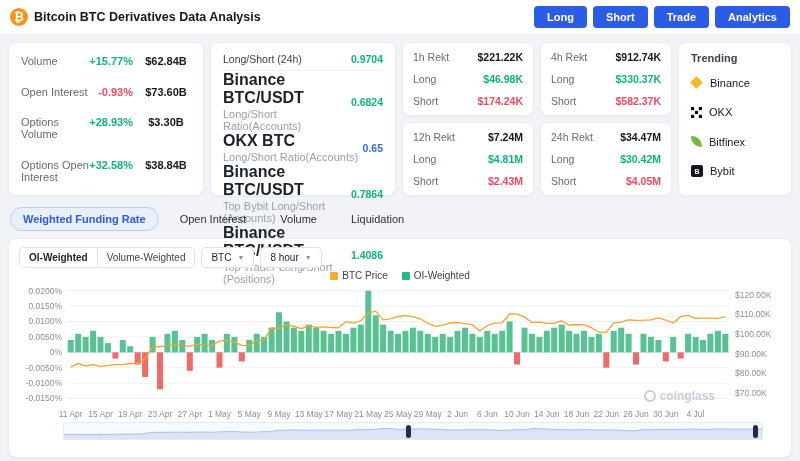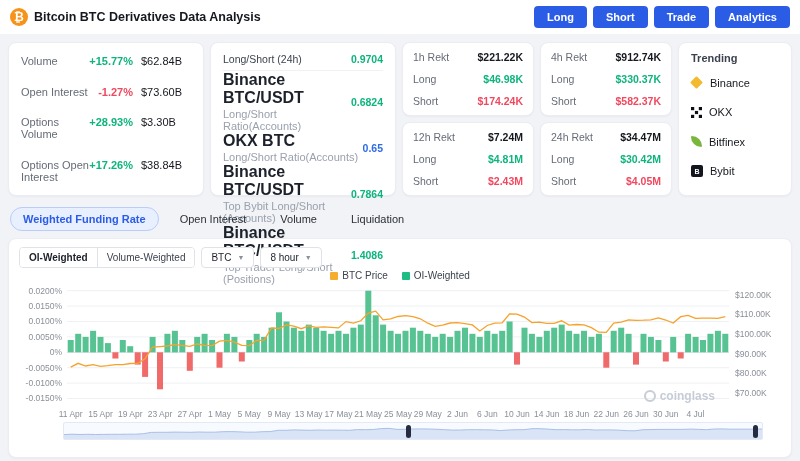--- a/index.html
+++ b/index.html
@@ -18,21 +18,21 @@
   .top-actions { display:flex; gap:6px; }
   .blue-btn { background:#2b5ce6; color:#fff; border:none; border-radius:4px; font-size:11px; padding:5px 13px; font-weight:600; font-family:inherit; cursor:pointer; }
   
   .stats { display:flex; gap:6px; padding:8px; align-items:stretch; }
   .card { background:#fff; border:1px solid #ecedf2; border-radius:8px; box-shadow:0 1px 2px rgba(25,35,65,.04); }
   .metrics-card { width:196px; height:154px; padding:12px; display:flex; flex-direction:column; justify-content:space-between; }
   .metric-row { display:flex; align-items:baseline; font-size:11px; }
   .m-label { color:#656b76; flex:1; }
   .m-change { font-weight:600; margin-right:8px; }
   .green { color:#0db47e; } .red { color:#f0485e; } .blue { color:#2e6be6; }
-  .m-value { font-weight:400; min-width:50px; text-align:left; }
+  .m-value { font-weight:700; min-width:50px; text-align:center; }
   .ls-card { width:186px; height:154px; padding:6px 12px; display:flex; flex-direction:column; }
   .ls-head { display:flex; justify-content:space-between; align-items:flex-start; padding:4px 0 5px; border-bottom:1px solid #f0f1f4; font-size:10.5px; color:#3c434e; }
   .ls-head-value { font-weight:700; font-size:10.5px; }
   .ls-row { display:flex; justify-content:space-between; align-items:center; flex:1; }
   .ls-title { font-size:16px; font-weight:700; color:#1c212b; }
   .ls-sub { font-size:11px; color:#9aa1ad; margin-top:1px; }
   .ls-value { font-size:10.5px; font-weight:700; }
   .rekt-grid { display:grid; grid-template-columns:1fr 1fr; grid-template-rows:1fr 1fr; gap:6px; width:270px; height:154px; }
   .rekt-card { padding:8px 10px; display:flex; flex-direction:column; justify-content:space-between; }
   .rekt-row { display:flex; justify-content:space-between; font-size:10.5px; }
@@ -96,31 +96,31 @@
   <section class="stats">
 
     <div class="card metrics-card">
       <div class="metric-row">
         <span class="m-label">Volume</span>
         <span class="m-change green">+15.77%</span>
         <span class="m-value">$62.84B</span>
       </div>
       <div class="metric-row">
         <span class="m-label">Open Interest</span>
-        <span class="m-change red">-1.27%</span>
+        <span class="m-change red">-0.93%</span>
         <span class="m-value">$73.60B</span>
       </div>
       <div class="metric-row">
         <span class="m-label">Options Volume</span>
         <span class="m-change green">+28.93%</span>
         <span class="m-value">$3.30B</span>
       </div>
       <div class="metric-row">
         <span class="m-label">Options Open Interest</span>
-        <span class="m-change green">+17.26%</span>
+        <span class="m-change green">+32.58%</span>
         <span class="m-value">$38.84B</span>
       </div>
     </div>
 
     <div class="card ls-card">
       <div class="ls-head">
         <span>Long/Short (24h)</span>
         <span class="ls-head-value green">0.9704</span>
       </div>
       <div class="ls-row">

